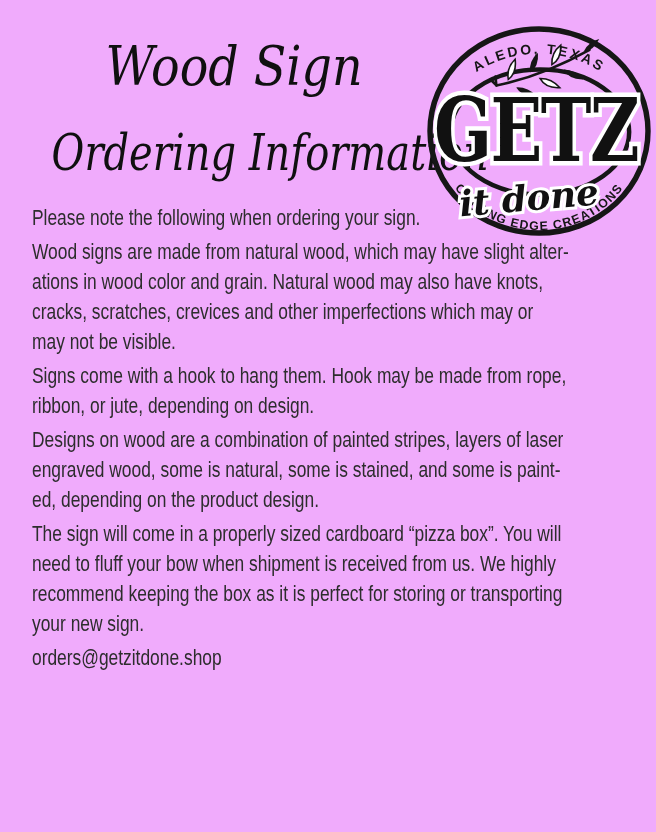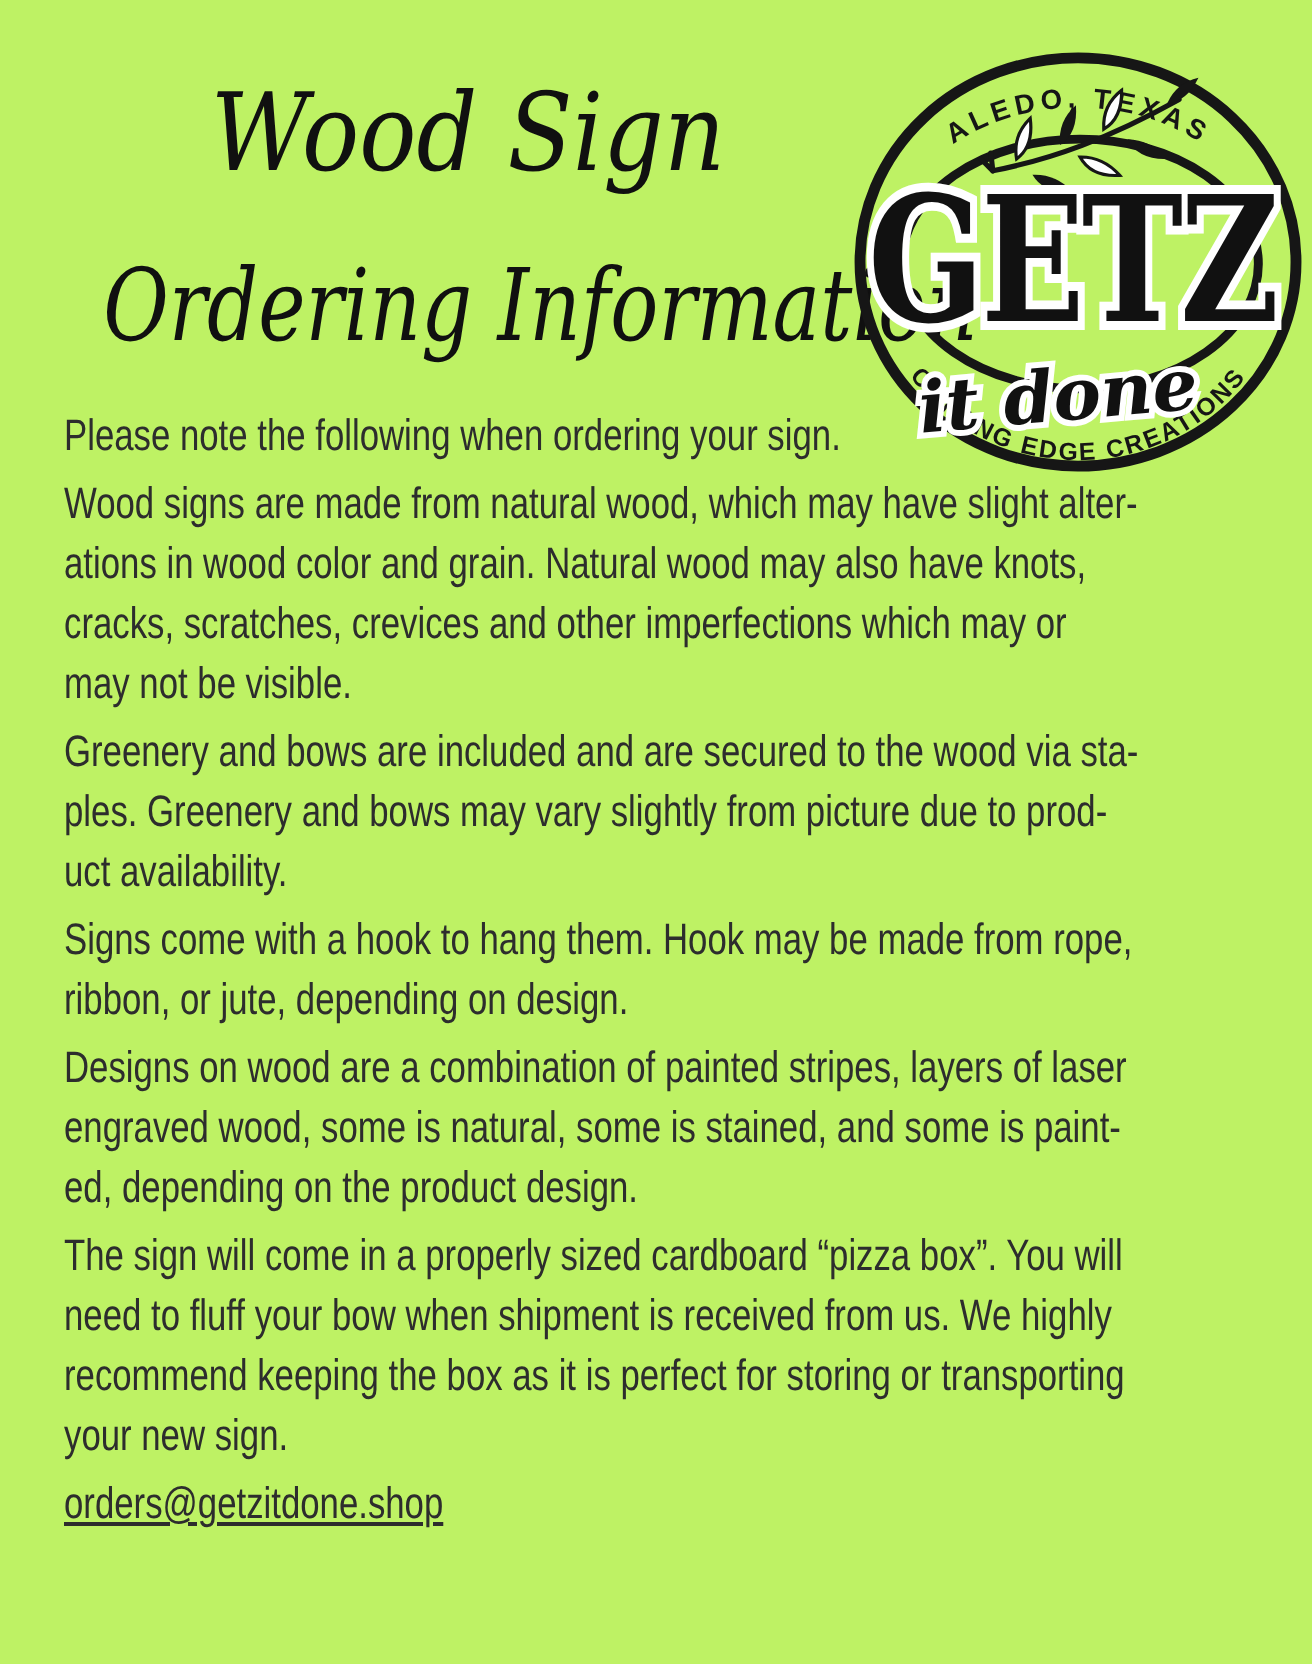--- a/index.html
+++ b/index.html
@@ -1,19 +1,19 @@
 <!DOCTYPE html>
 <html><head>
 <meta charset="utf-8">
 <style>
   html,body{margin:0;padding:0;background:#ffffff;}
   .page{
     position:relative;
     width:656px;height:832px;
-    background:#bef264;
+    background:#f0abfc;
     overflow:hidden;
     font-family:"Liberation Sans",sans-serif;
   }
   
   .title{
     position:absolute;top:22px;left:6px;width:456px;
     text-align:center;
     font-family:"DejaVu Serif",serif;
     font-style:italic;
     color:#101010;
@@ -55,21 +55,21 @@
   .content{
     position:absolute;top:203px;left:32px;width:610px;
     color:#2d2d2d;
   }
   .para{margin:0 0 4px 0;}
   .line{
     font-size:22px;line-height:30px;
     white-space:nowrap;
     transform:scaleX(.79);transform-origin:0 50%;
   }
-  .email{margin-top:2px;text-decoration:underline;}
+  .email{margin-top:2px;}
 </style>
 </head>
 <body>
 
 <div class="page">
 
   <div class="title">
     <div class="t-line t1">Wood Sign</div>
     <div class="t-line t2">Ordering Information</div>
   </div>
@@ -115,25 +115,20 @@
     </div>
 
     <div>
         <div class="para">
           <div class="line">Wood signs are made from natural wood, which may have slight alter-</div>
           <div class="line">ations in wood color and grain. Natural wood may also have knots,</div>
           <div class="line">cracks, scratches, crevices and other imperfections which may or</div>
           <div class="line">may not be visible.</div>
         </div>
         <div class="para">
-          <div class="line">Greenery and bows are included and are secured to the wood via sta-</div>
-          <div class="line">ples. Greenery and bows may vary slightly from picture due to prod-</div>
-          <div class="line">uct availability.</div>
-        </div>
-        <div class="para">
           <div class="line">Signs come with a hook to hang them. Hook may be made from rope,</div>
           <div class="line">ribbon, or jute, depending on design.</div>
         </div>
         <div class="para">
           <div class="line">Designs on wood are a combination of painted stripes, layers of laser</div>
           <div class="line">engraved wood, some is natural, some is stained, and some is paint-</div>
           <div class="line">ed, depending on the product design.</div>
         </div>
         <div class="para">
           <div class="line">The sign will come in a properly sized cardboard “pizza box”. You will</div>

